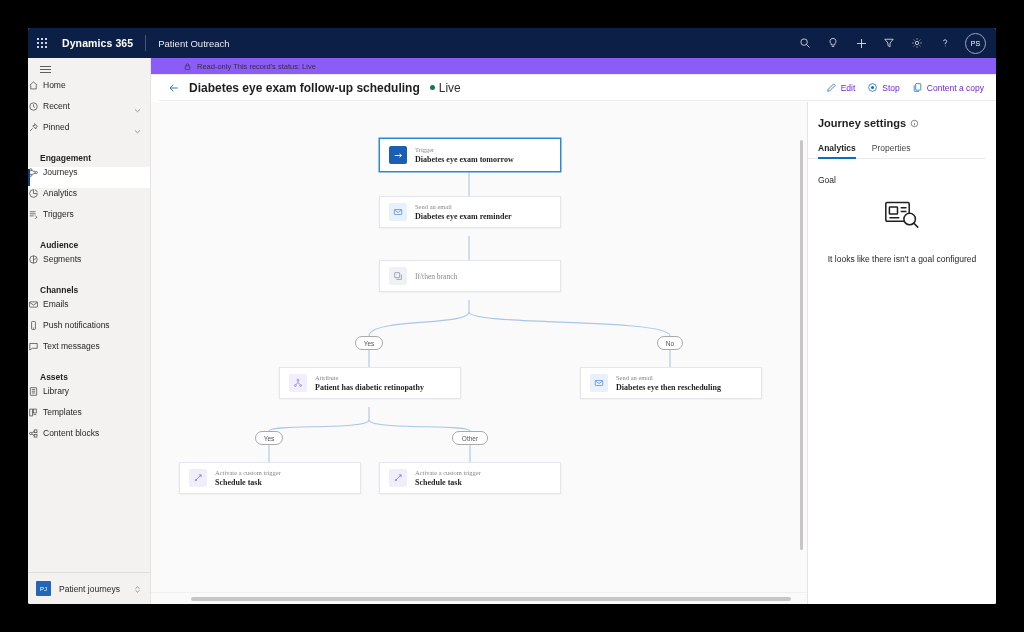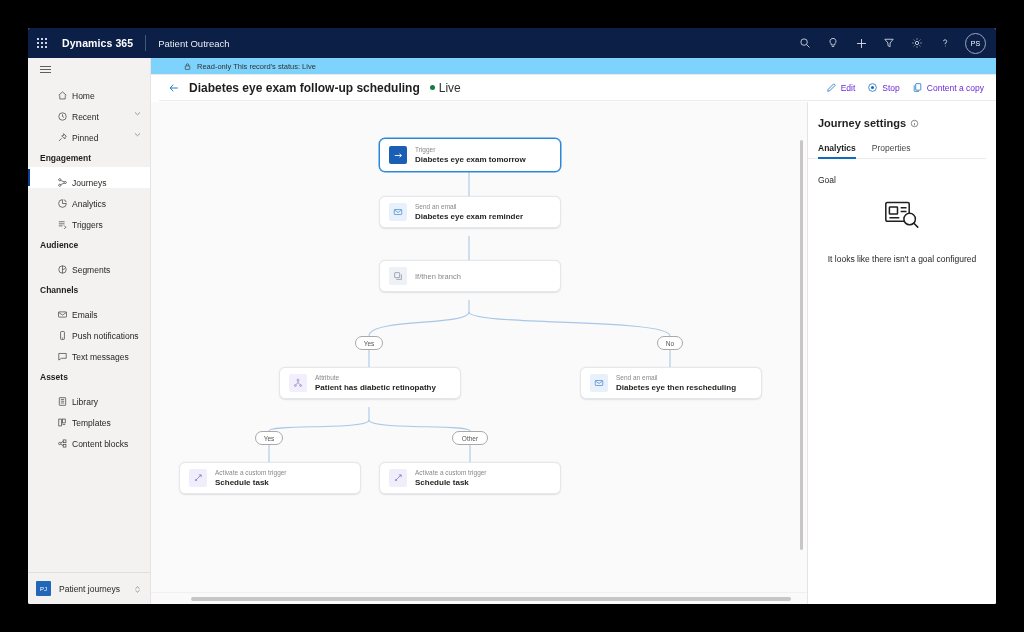--- a/index.html
+++ b/index.html
@@ -114,22 +114,22 @@
     position: absolute;
     left: 0; width: 11px; height: 1px;
     background: #605e5c;
   }
   .hamburger span:before { top: -3px; }
   .hamburger span:after  { top: 3px; }
 
   .nav-item {
     height: 21px;
     display: flex;
-    align-items: flex-end;
-    padding-left: 29px;
+    align-items: flex-start;
+    padding-left: 0;
     cursor: pointer;
     position: relative;
     box-sizing: border-box;
   }
   .nav-item .nav-ico {
     width: 15px;
     display: flex;
     align-items: center;
     justify-content: flex-start;
     color: #3b3a39;
@@ -194,21 +194,21 @@
 
   
   .content {
     position: absolute;
     left: 123px; top: 30px;
     width: 845px; height: 546px;
     background: #ffffff;
   }
   .readonly-bar {
     height: 17px;
-    background: #7dd3fc;
+    background: #8b5cf6;
     border-bottom: 1px solid #edebe9;
     display: flex;
     align-items: center;
     padding-left: 32px;
     box-sizing: border-box;
   }
   .readonly-text {
     font-size: 7.5px;
     color: #323130;
     margin-left: 5px;
@@ -284,26 +284,27 @@
     position: absolute;
     left: 0; top: 28px;
     width: 657px; height: 442px;
     background: #fafafa;
   }
 
   .node {
     position: absolute;
     background: #ffffff;
     border: 1px solid #e4e7ec;
-    border-radius: 6px;
+    border-radius: 0;
     display: flex;
     align-items: center;
     box-sizing: border-box;
     cursor: pointer;
     box-shadow: 0 0.5px 1.5px rgba(0,0,0,0.10);
+    font-family: Liberation Serif, serif;
   }
   .node.selected {
     border: 1.5px solid #2b88d8;
     box-shadow: 0 0 0 0.5px #2b88d8;
   }
   .node-ico {
     width: 18px; height: 18px;
     margin: 0 8px 0 9px;
     flex: 0 0 18px;
     display: flex; align-items: center; justify-content: center;

